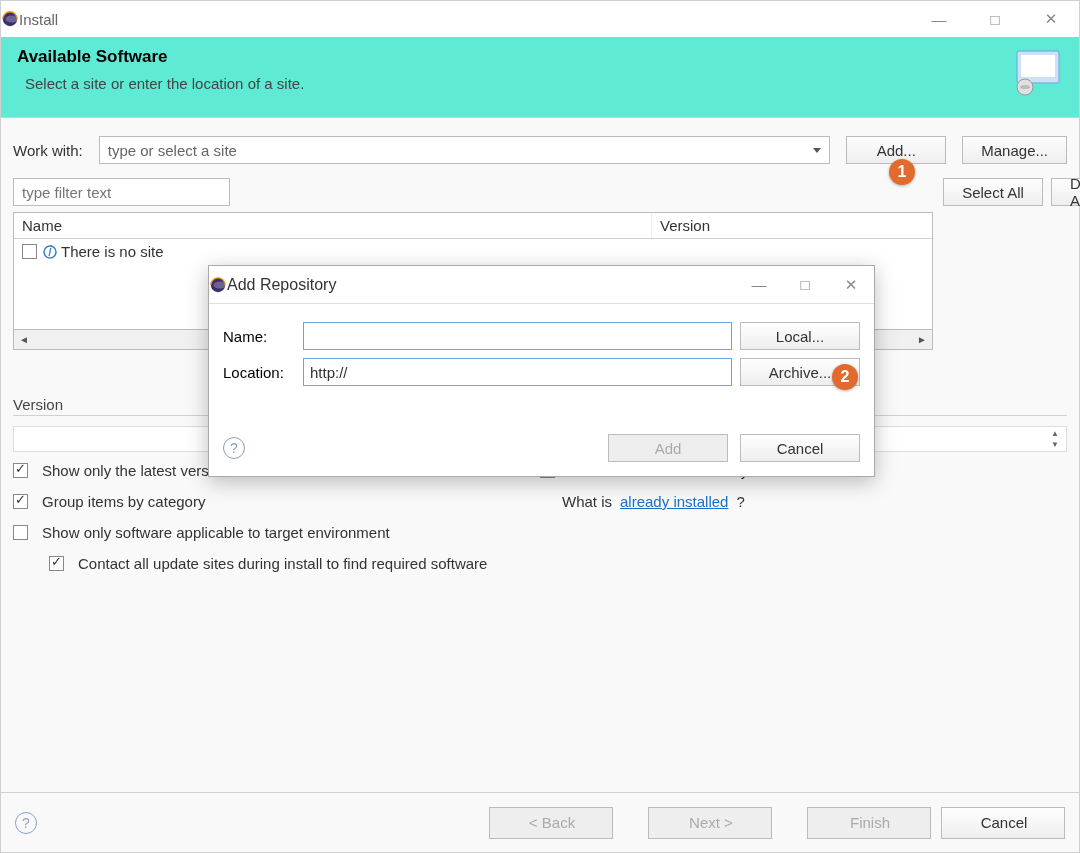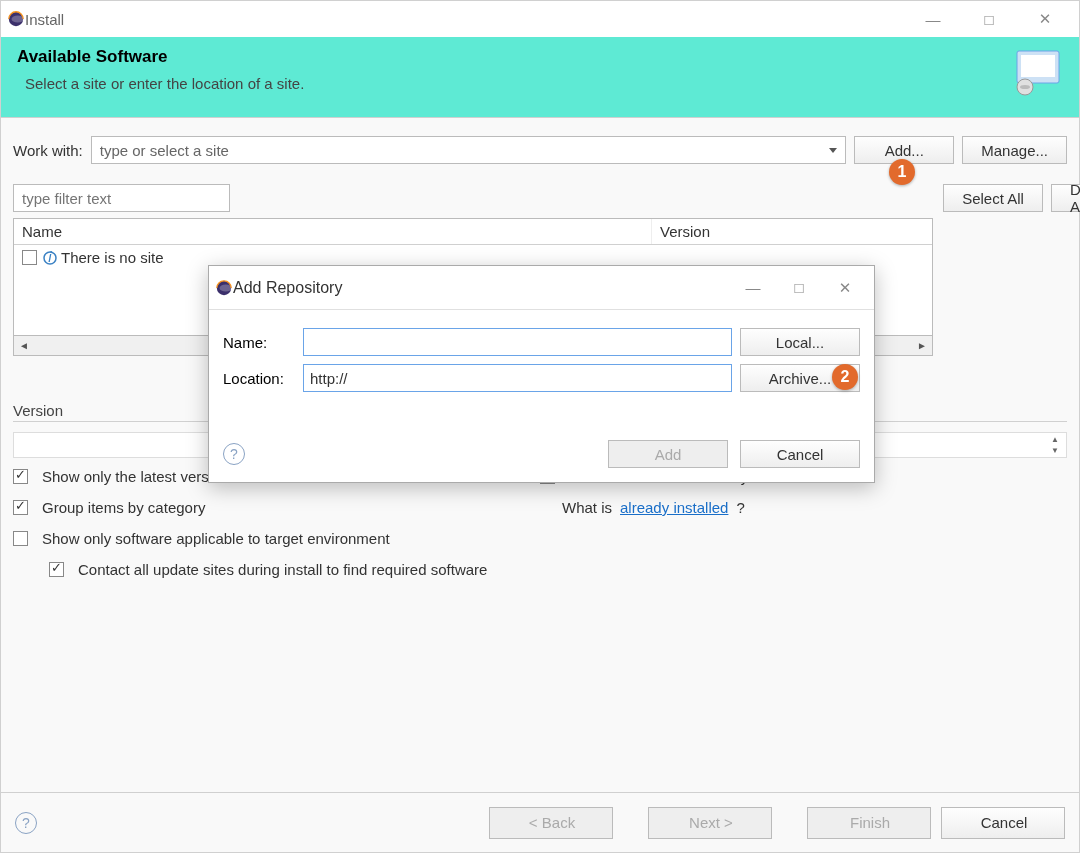--- a/index.html
+++ b/index.html
@@ -1,36 +1,36 @@
 <!DOCTYPE html>
 <html><head>
   <meta charset="utf-8">
   <style>
     * { box-sizing: border-box; margin: 0; padding: 0; font-family: "Segoe UI", Tahoma, sans-serif; font-size: 15px; }
     body { background: #fff; width: 1080px; height: 853px; overflow: hidden; position: relative; }
     
     
     .window { width: 1080px; height: 853px; border: 1px solid #d0d0d0; background: #fff; display: flex; flex-direction: column; }
-    .titlebar { height: 36px; background: #fff; display: flex; align-items: center; padding: 0 6px; border-bottom: none; }
+    .titlebar { height: 36px; background: #fff; display: flex; align-items: center; padding: 0 0; border-bottom: none; }
     .titlebar .title { color: #666; flex: 0 0 auto; }
     .titlebar .spacer { flex: 1; }
     .win-controls { display: flex; }
     .win-btn { width: 56px; height: 32px; display: flex; align-items: center; justify-content: center; color: #888; }
     
     
     .header-area { background: #5eead4; border-bottom: 1px solid #d0d0d0; padding: 10px 16px 18px 16px; display: flex; }
     .header-text { flex: 1; }
     .header-title { font-weight: bold; font-size: 17px; margin-bottom: 8px; }
     .header-sub { color: #444; padding-left: 8px; }
     .header-icon { width: 52px; height: 52px; }
     
     
     .content { padding: 18px 12px 0 12px; flex: 1; display: flex; flex-direction: column; background: #f9f9f9; }
     
-    .row-work { display: flex; align-items: center; gap: 8px; margin-bottom: 20px; }
+    .row-work { display: flex; align-items: center; gap: 16px; margin-bottom: 14px; }
     .work-label { white-space: nowrap; color: #333; }
     .combo { flex: 1; border: 1px solid #bbb; background: #fff; height: 28px; display: flex; align-items: center; padding: 0 8px; color: #666; position: relative; }
     .combo::after { content: ""; position: absolute; right: 8px; top: 11px; border-left: 4px solid transparent; border-right: 4px solid transparent; border-top: 5px solid #555; }
     .btn { border: 1px solid #bbb; background: linear-gradient(#fefefe,#eee); height: 28px; padding: 0 18px; display: flex; align-items: center; justify-content: center; color: #333; min-width: 100px; }
     .btn.disabled { color: #aaa; background: #eee; margin-left: 25px; }
     .filter-input { flex: 1; border: 1px solid #bbb; background: #fff; height: 28px; padding: 0 8px; color: #888; }
     .side-btns { width: 124px; display: flex; flex-direction: row; gap: 8px; }
     
     .table-wrap { flex: 0 0 auto; display: flex; gap: 10px; }
     .table-area { flex: 1; }
@@ -63,21 +63,21 @@
     .what-is { padding-left: 22px; }
     
     
     .footer { height: 60px; border-top: 1px solid #d0d0d0; display: flex; align-items: center; padding: 0 14px; gap: 10px; background: #f9f9f9; }
     .footer .help { margin-right: auto; }
     .help-circle { width: 22px; height: 22px; border: 1.5px solid #8aa3c4; border-radius: 50%; display: flex; align-items: center; justify-content: center; color: #8aa3c4; font-size: 14px; }
     .footer .btn { min-width: 124px; height: 32px; padding-left: 20px; }
     
     
     .modal { position: absolute; left: 208px; top: 265px; width: 667px; background: #fff; border: 1px solid #aaa; box-shadow: 0 5px 20px rgba(0,0,0,0.25); }
-    .modal .titlebar { height: 44px; border-bottom: 1px solid #e0e0e0; background: #fff; }
+    .modal .titlebar { height: 38px; border-bottom: 1px solid #e0e0e0; background: #fff; }
     .modal .titlebar .title { color: #333; font-size: 16px; }
     .modal .win-btn { width: 46px; }
     .modal-body { padding: 18px 14px 14px 14px; }
     .frm-row { display: flex; align-items: center; gap: 8px; margin-bottom: 8px; }
     .frm-label { width: 72px; color: #000000; }
     .frm-input { flex: 1; border: 1px solid #6aa4e8; background: #fff; height: 28px; padding: 0 6px; color: #333; }
     .frm-input.loc { color: #333; }
     .modal-footer { display: flex; justify-content: flex-end; gap: 12px; padding: 26px 14px 14px 14px; align-items: center; }
     .modal-footer .help { margin-right: auto; }
     

